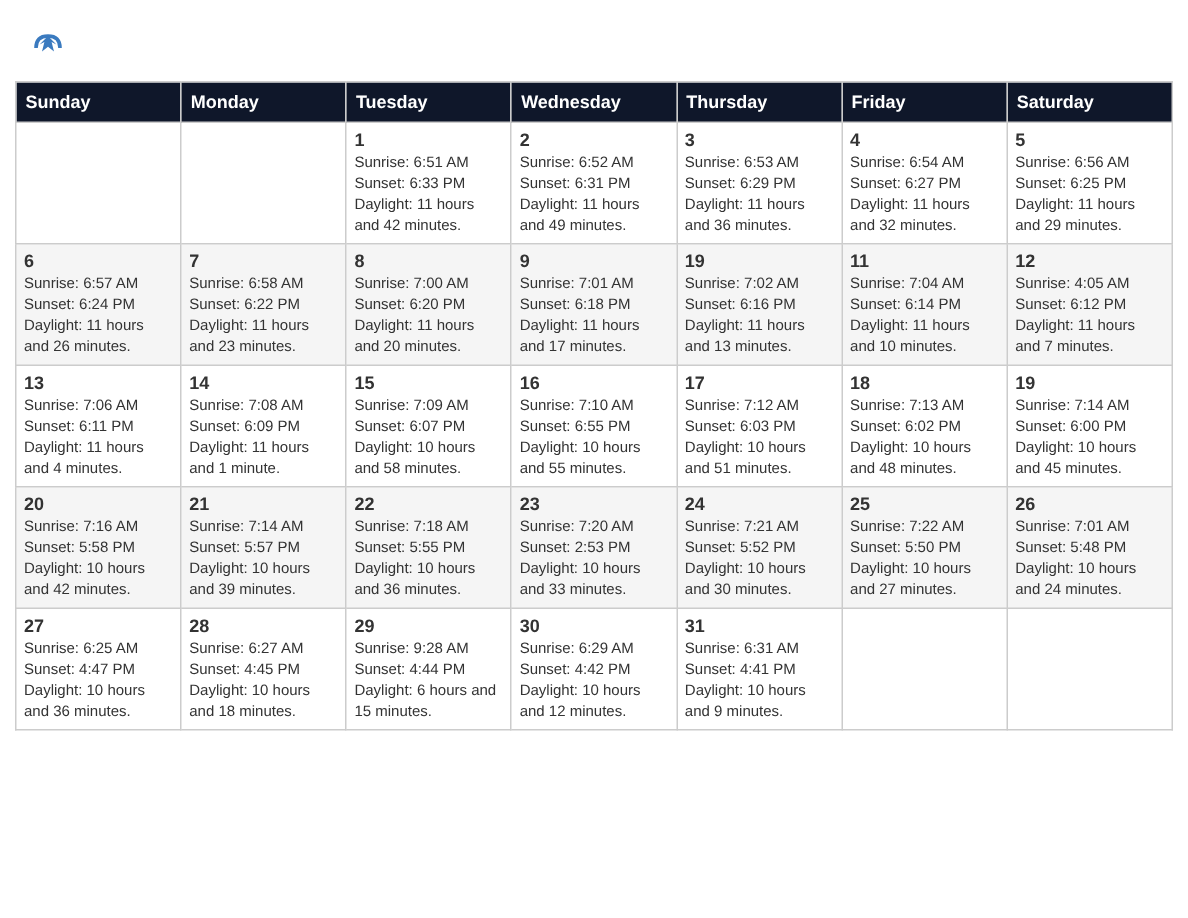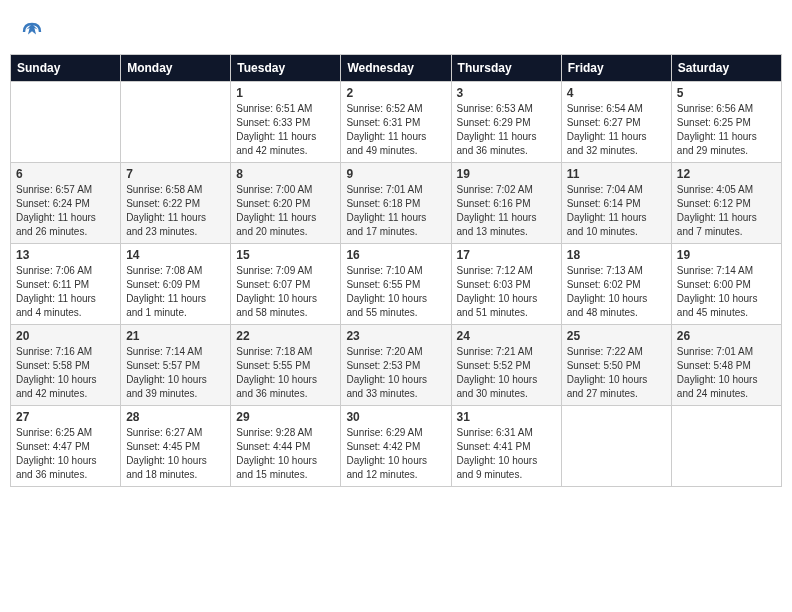--- a/index.html
+++ b/index.html
@@ -242,21 +242,21 @@
         <td>
           <span class="day-num">27</span>
           <div class="day-info"><span>Sunrise: 6:25 AM</span><br><span>Sunset: 4:47 PM</span><br><span>Daylight: 10 hours and 36 minutes.</span></div>
         </td>
         <td>
           <span class="day-num">28</span>
           <div class="day-info"><span>Sunrise: 6:27 AM</span><br><span>Sunset: 4:45 PM</span><br><span>Daylight: 10 hours and 18 minutes.</span></div>
         </td>
         <td>
           <span class="day-num">29</span>
-          <div class="day-info"><span>Sunrise: 9:28 AM</span><br><span>Sunset: 4:44 PM</span><br><span>Daylight: 10 hours and 15 minutes.</span></div>
+          <div class="day-info"><span>Sunrise: 9:28 AM</span><br><span>Sunset: 4:44 PM</span><br><span>Daylight: 6 hours and 15 minutes.</span></div>
         </td>
         <td>
           <span class="day-num">30</span>
           <div class="day-info"><span>Sunrise: 6:29 AM</span><br><span>Sunset: 4:42 PM</span><br><span>Daylight: 10 hours and 12 minutes.</span></div>
         </td>
         <td>
           <span class="day-num">31</span>
           <div class="day-info"><span>Sunrise: 6:31 AM</span><br><span>Sunset: 4:41 PM</span><br><span>Daylight: 10 hours and 9 minutes.</span></div>
         </td>
         <td class="empty-cell"></td>

